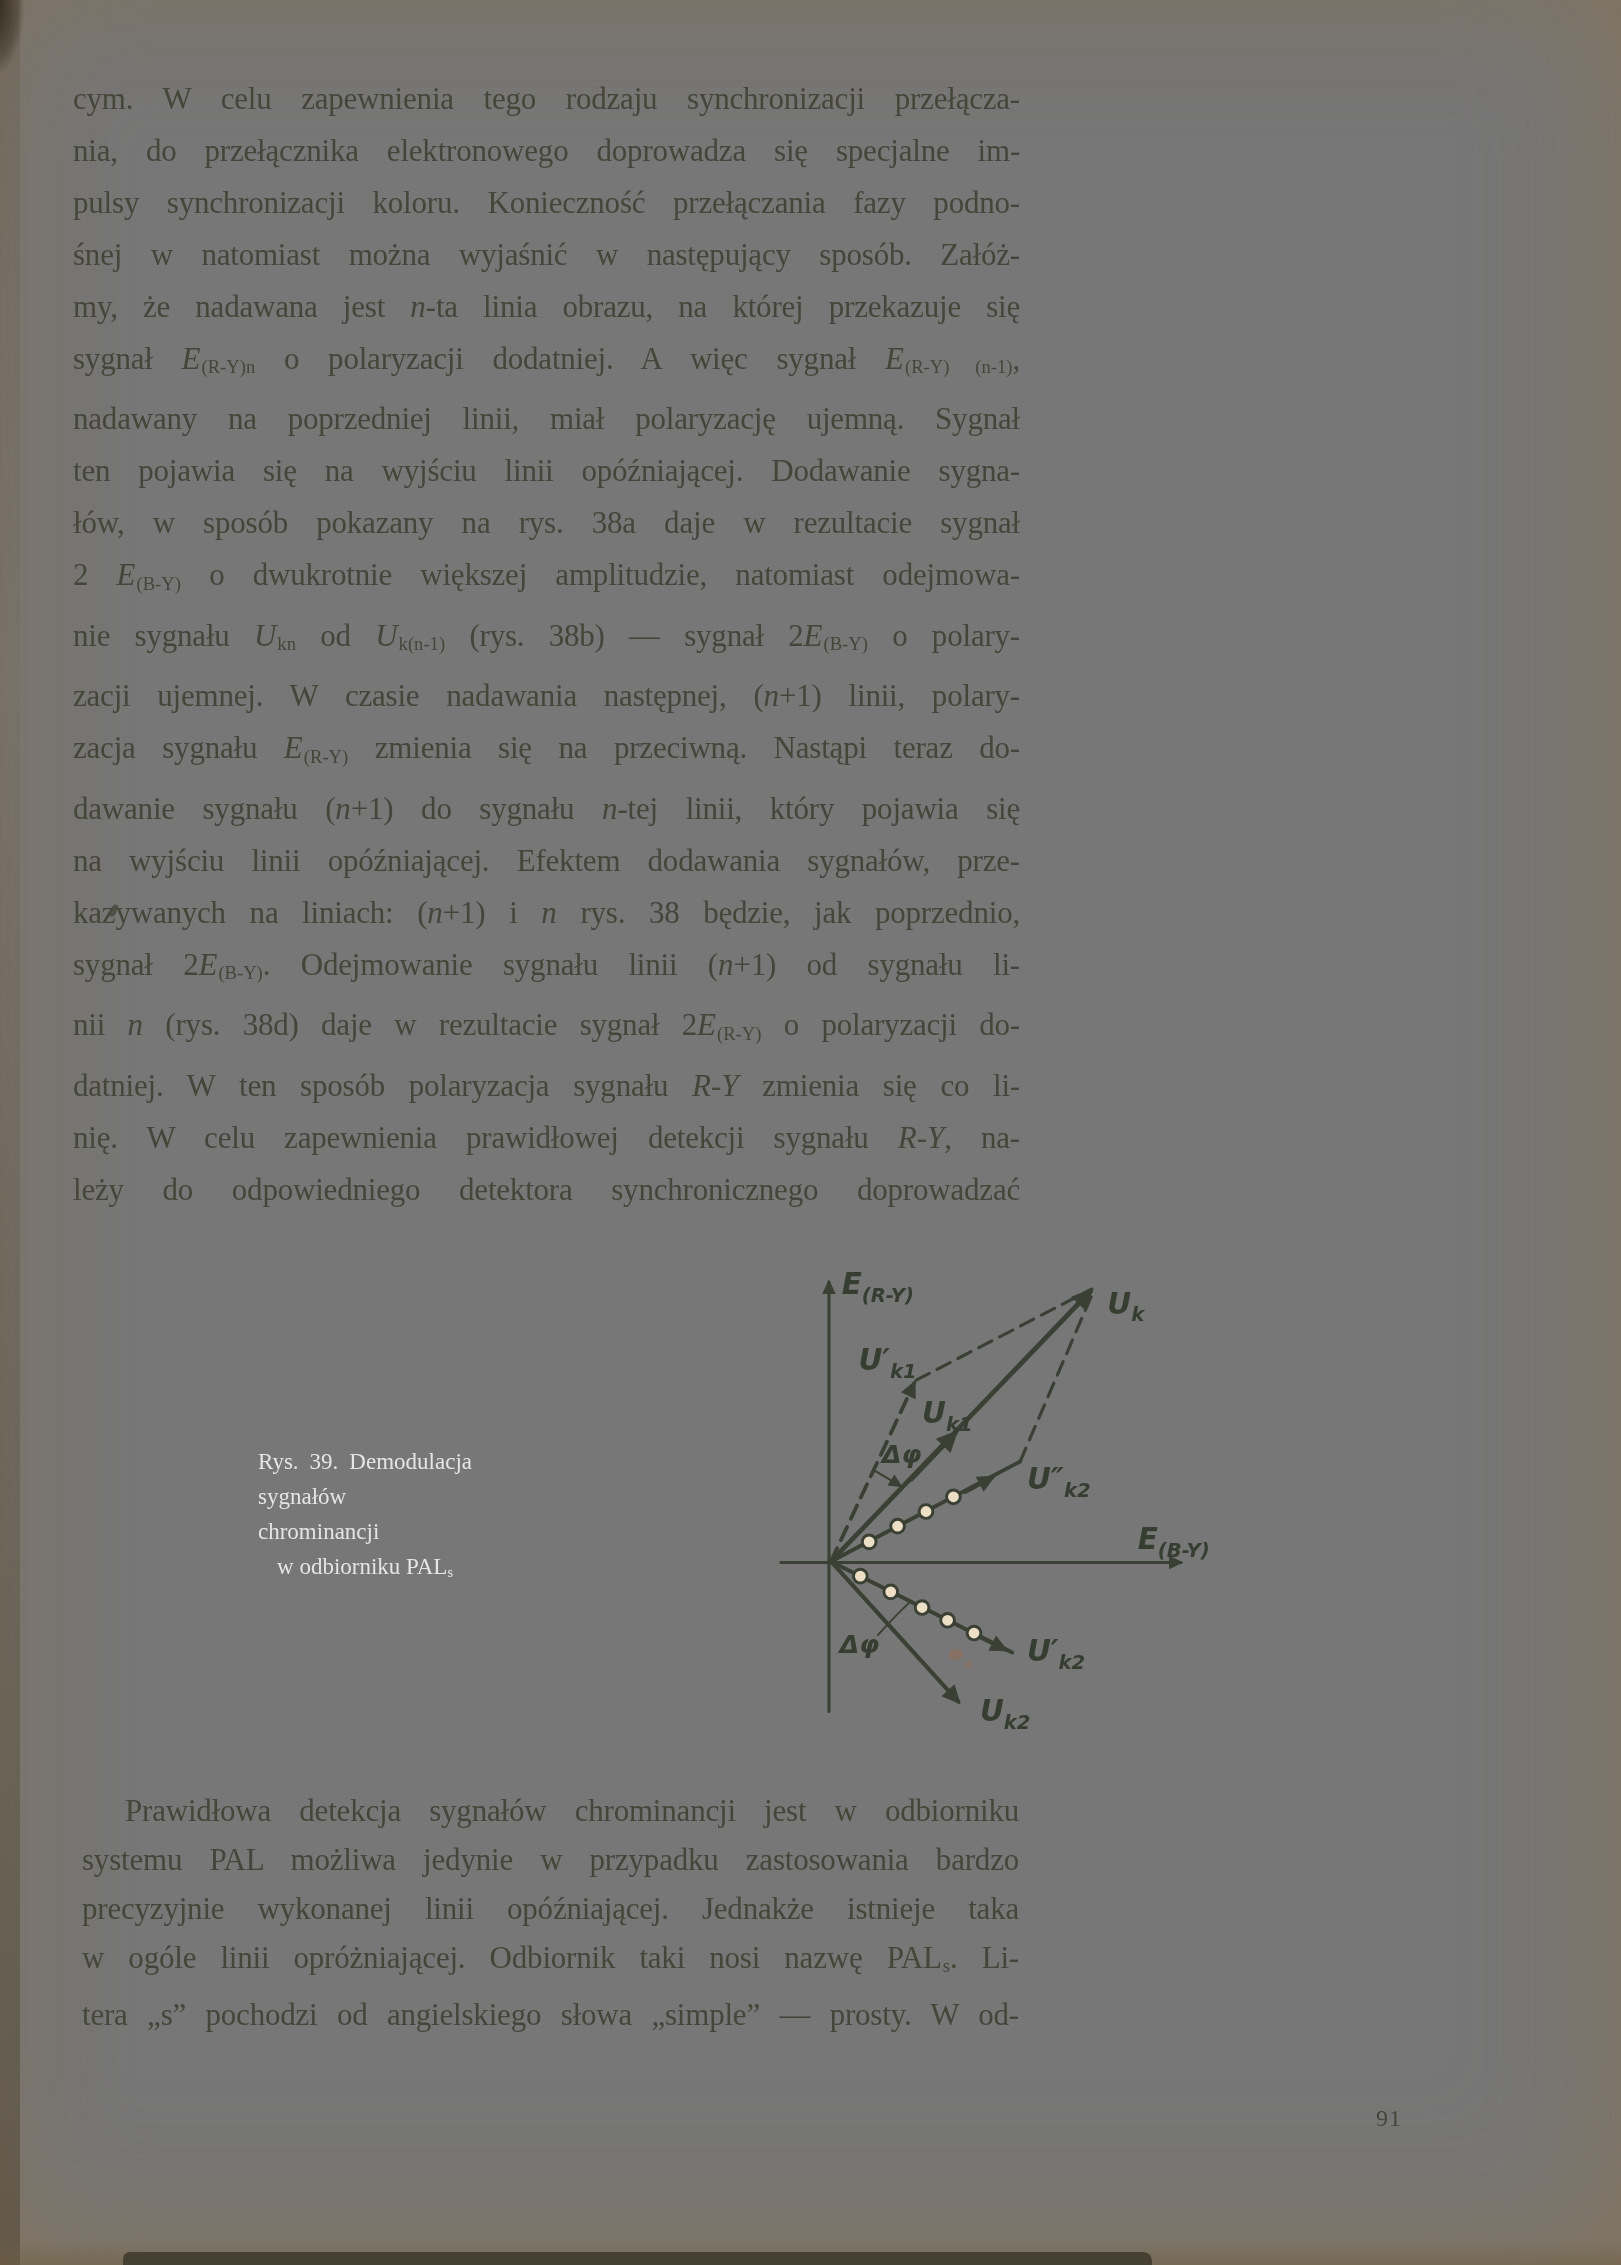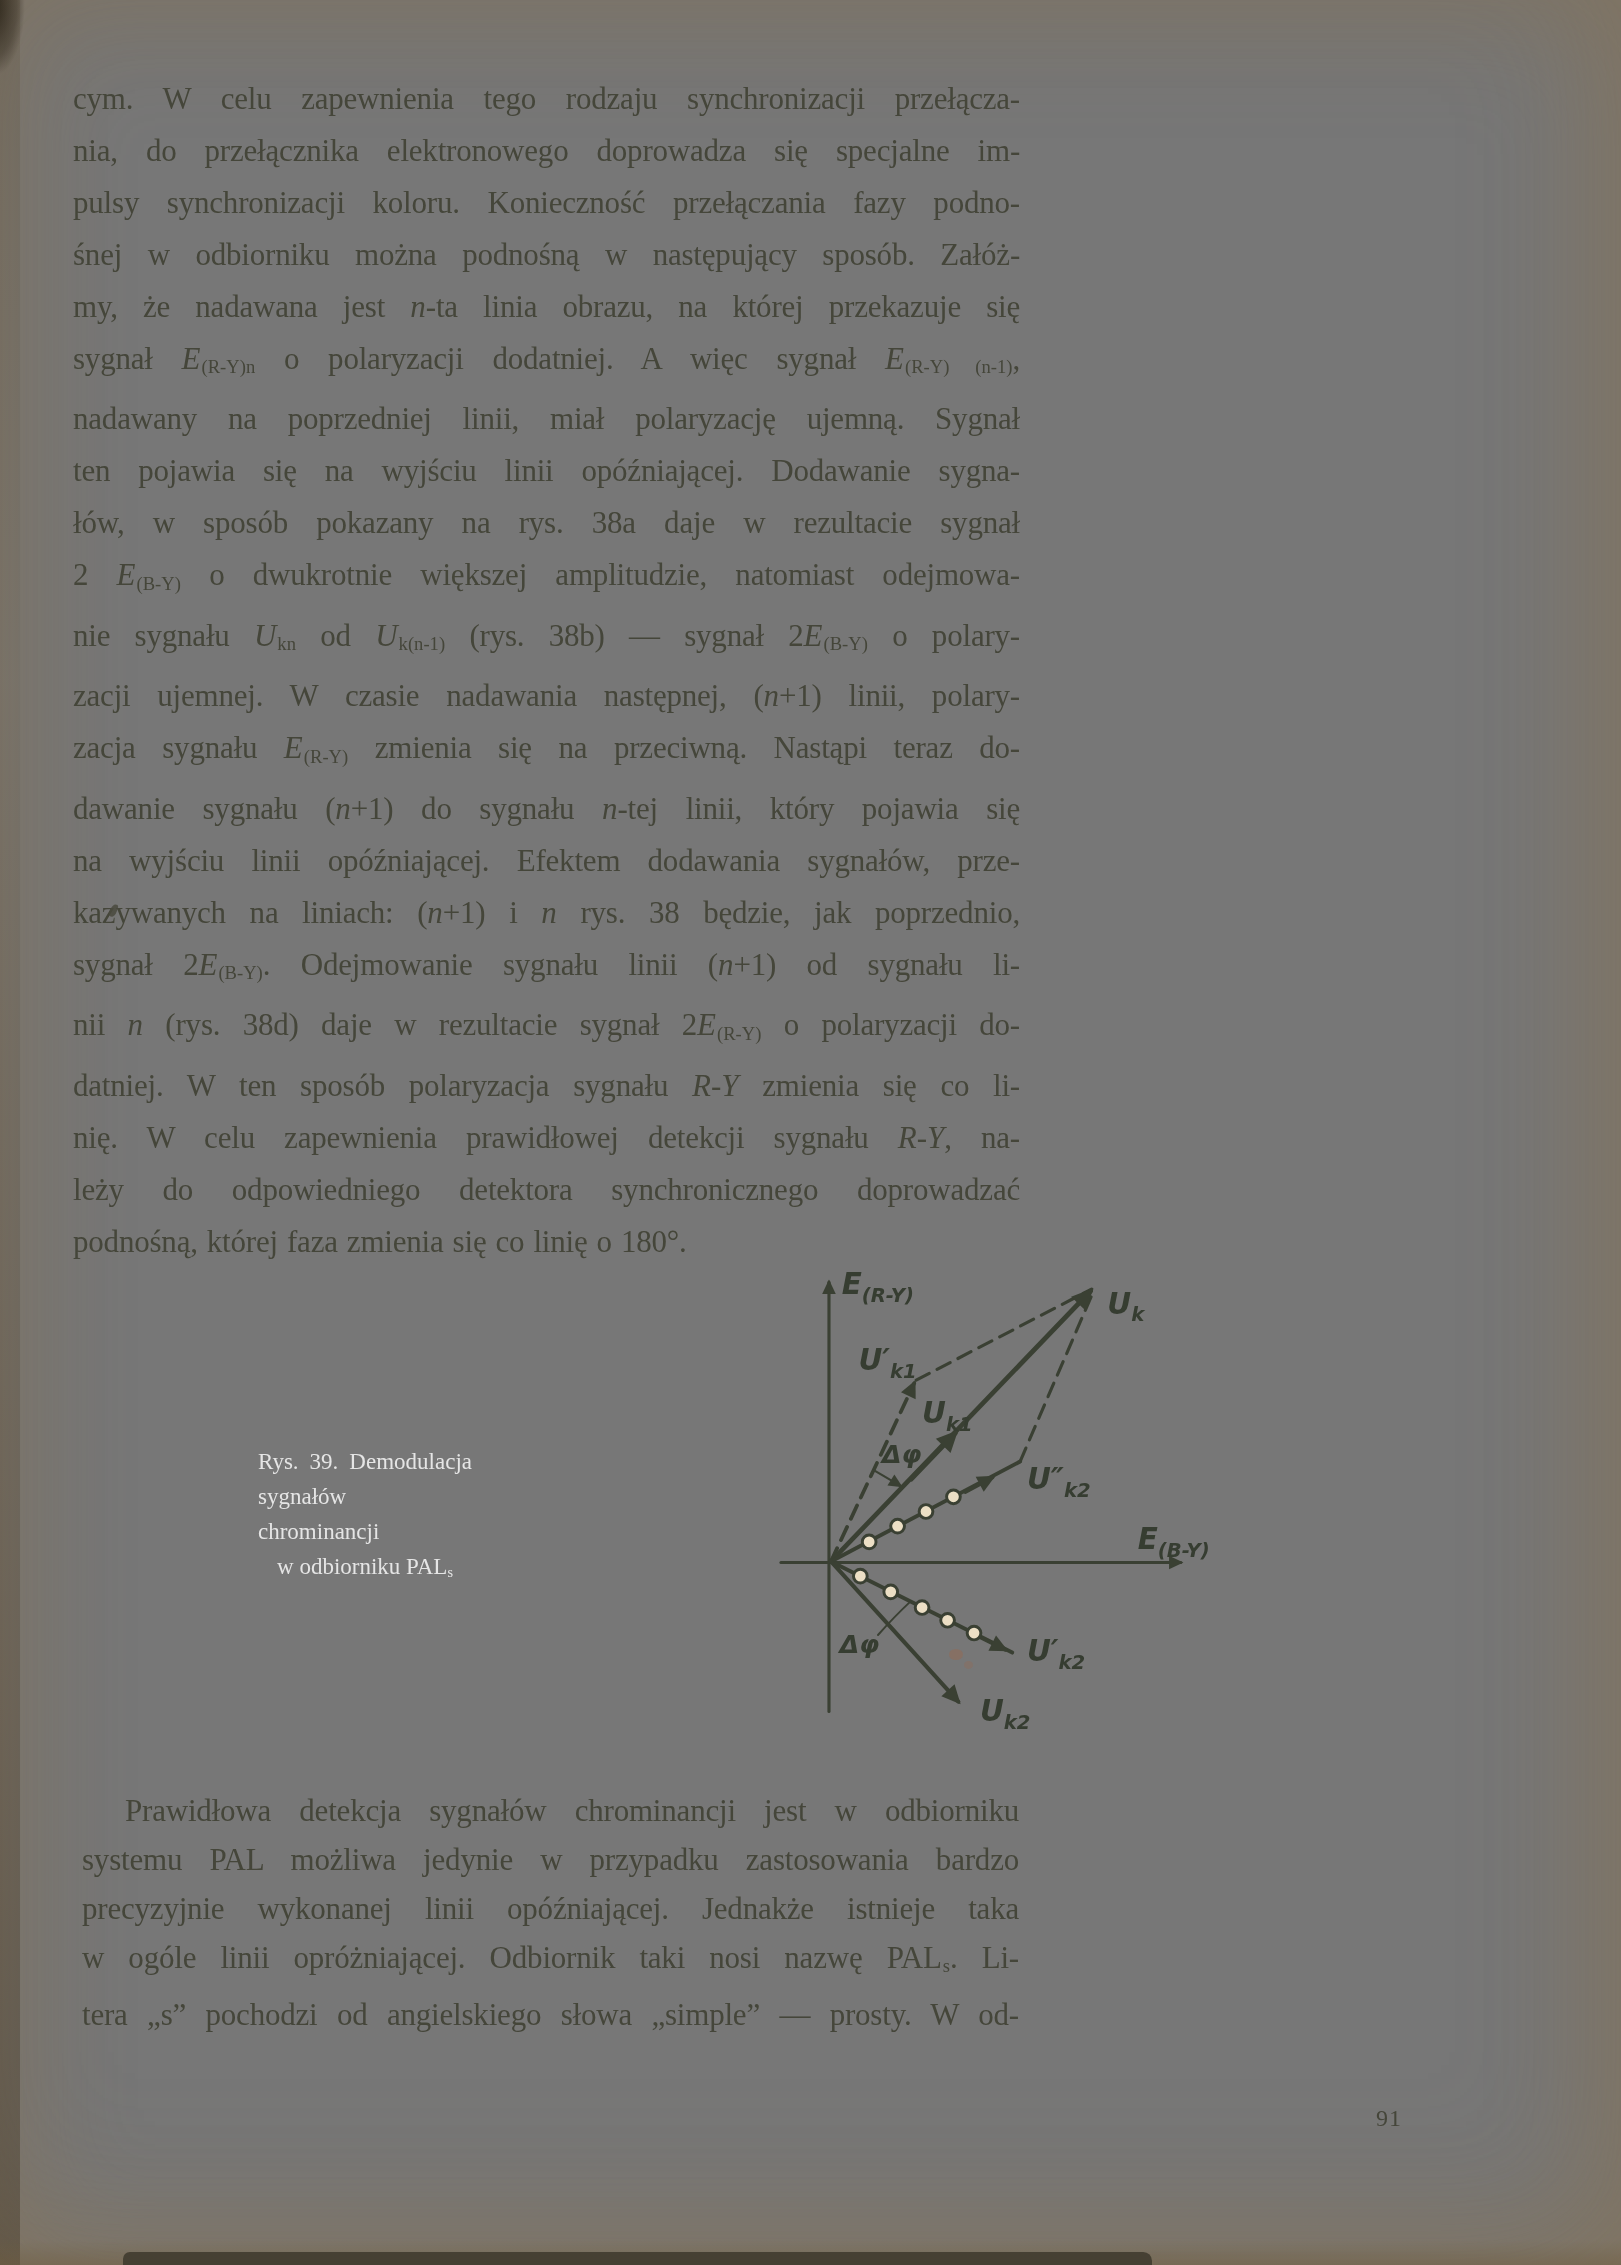--- a/index.html
+++ b/index.html
@@ -57,39 +57,38 @@
 
 <div class="page">
 
   <div class="corner-tl"></div>
   <div class="edge-left"></div>
 
   <div id="para1" class="para">
       <div class="line">cym. W celu zapewnienia tego rodzaju synchronizacji przełącza-</div>
       <div class="line">nia, do przełącznika elektronowego doprowadza się specjalne im-</div>
       <div class="line">pulsy synchronizacji koloru. Konieczność przełączania fazy podno-</div>
-      <div class="line">śnej w odbiorniku można podnośną w następujący sposób. Załóż-</div>
+      <div class="line">śnej w natomiast można wyjaśnić w następujący sposób. Załóż-</div>
       <div class="line">my, że nadawana jest <span class="mit">n</span>-ta linia obrazu, na której przekazuje się</div>
       <div class="line">sygnał <span class="mit">E</span><sub class="msub">(R-Y)n</sub> o polaryzacji dodatniej. A więc sygnał <span class="mit">E</span><sub class="msub">(R-Y) (n-1)</sub>,</div>
       <div class="line">nadawany na poprzedniej linii, miał polaryzację ujemną. Sygnał</div>
       <div class="line">ten pojawia się na wyjściu linii opóźniającej. Dodawanie sygna-</div>
       <div class="line">łów, w sposób pokazany na rys. 38a daje w rezultacie sygnał</div>
       <div class="line">2 <span class="mit">E</span><sub class="msub">(B-Y)</sub> o dwukrotnie większej amplitudzie, natomiast odejmowa-</div>
       <div class="line">nie sygnału <span class="mit">U</span><sub class="msub">kn</sub> od <span class="mit">U</span><sub class="msub">k(n-1)</sub> (rys. 38b) — sygnał 2<span class="mit">E</span><sub class="msub">(B-Y)</sub> o polary-</div>
       <div class="line">zacji ujemnej. W czasie nadawania następnej, (<span class="mit">n</span>+1) linii, polary-</div>
       <div class="line">zacja sygnału <span class="mit">E</span><sub class="msub">(R-Y)</sub> zmienia się na przeciwną. Nastąpi teraz do-</div>
       <div class="line">dawanie sygnału (<span class="mit">n</span>+1) do sygnału <span class="mit">n</span>-tej linii, który pojawia się</div>
       <div class="line">na wyjściu linii opóźniającej. Efektem dodawania sygnałów, prze-</div>
       <div class="line">kazywanych na liniach: (<span class="mit">n</span>+1) i <span class="mit">n</span> rys. 38 będzie, jak poprzednio,</div>
       <div class="line">sygnał 2<span class="mit">E</span><sub class="msub">(B-Y)</sub>. Odejmowanie sygnału linii (<span class="mit">n</span>+1) od sygnału li-</div>
       <div class="line">nii <span class="mit">n</span> (rys. 38d) daje w rezultacie sygnał 2<span class="mit">E</span><sub class="msub">(R-Y)</sub> o polaryzacji do-</div>
       <div class="line">datniej. W ten sposób polaryzacja sygnału <span class="mit">R-Y</span> zmienia się co li-</div>
       <div class="line">nię. W celu zapewnienia prawidłowej detekcji sygnału <span class="mit">R-Y</span>, na-</div>
       <div class="line">leży do odpowiedniego detektora synchronicznego doprowadzać</div>
-      <div class="line line-short">podnośną, której faza zmienia się co linię o 180°.</div>
     </div>
 
   <div class="caption">
     <div class="cap-line">Rys. 39. Demodulacja</div>
     <div class="cap-line">sygnałów chrominancji</div>
     <div class="cap-line cap-center"><span>w odbiorniku PAL</span><sub class="cap-sub">s</sub></div>
   </div>
 
   <svg class="diagram" width="686" height="549" viewBox="0 0 700 560">
     <defs>

